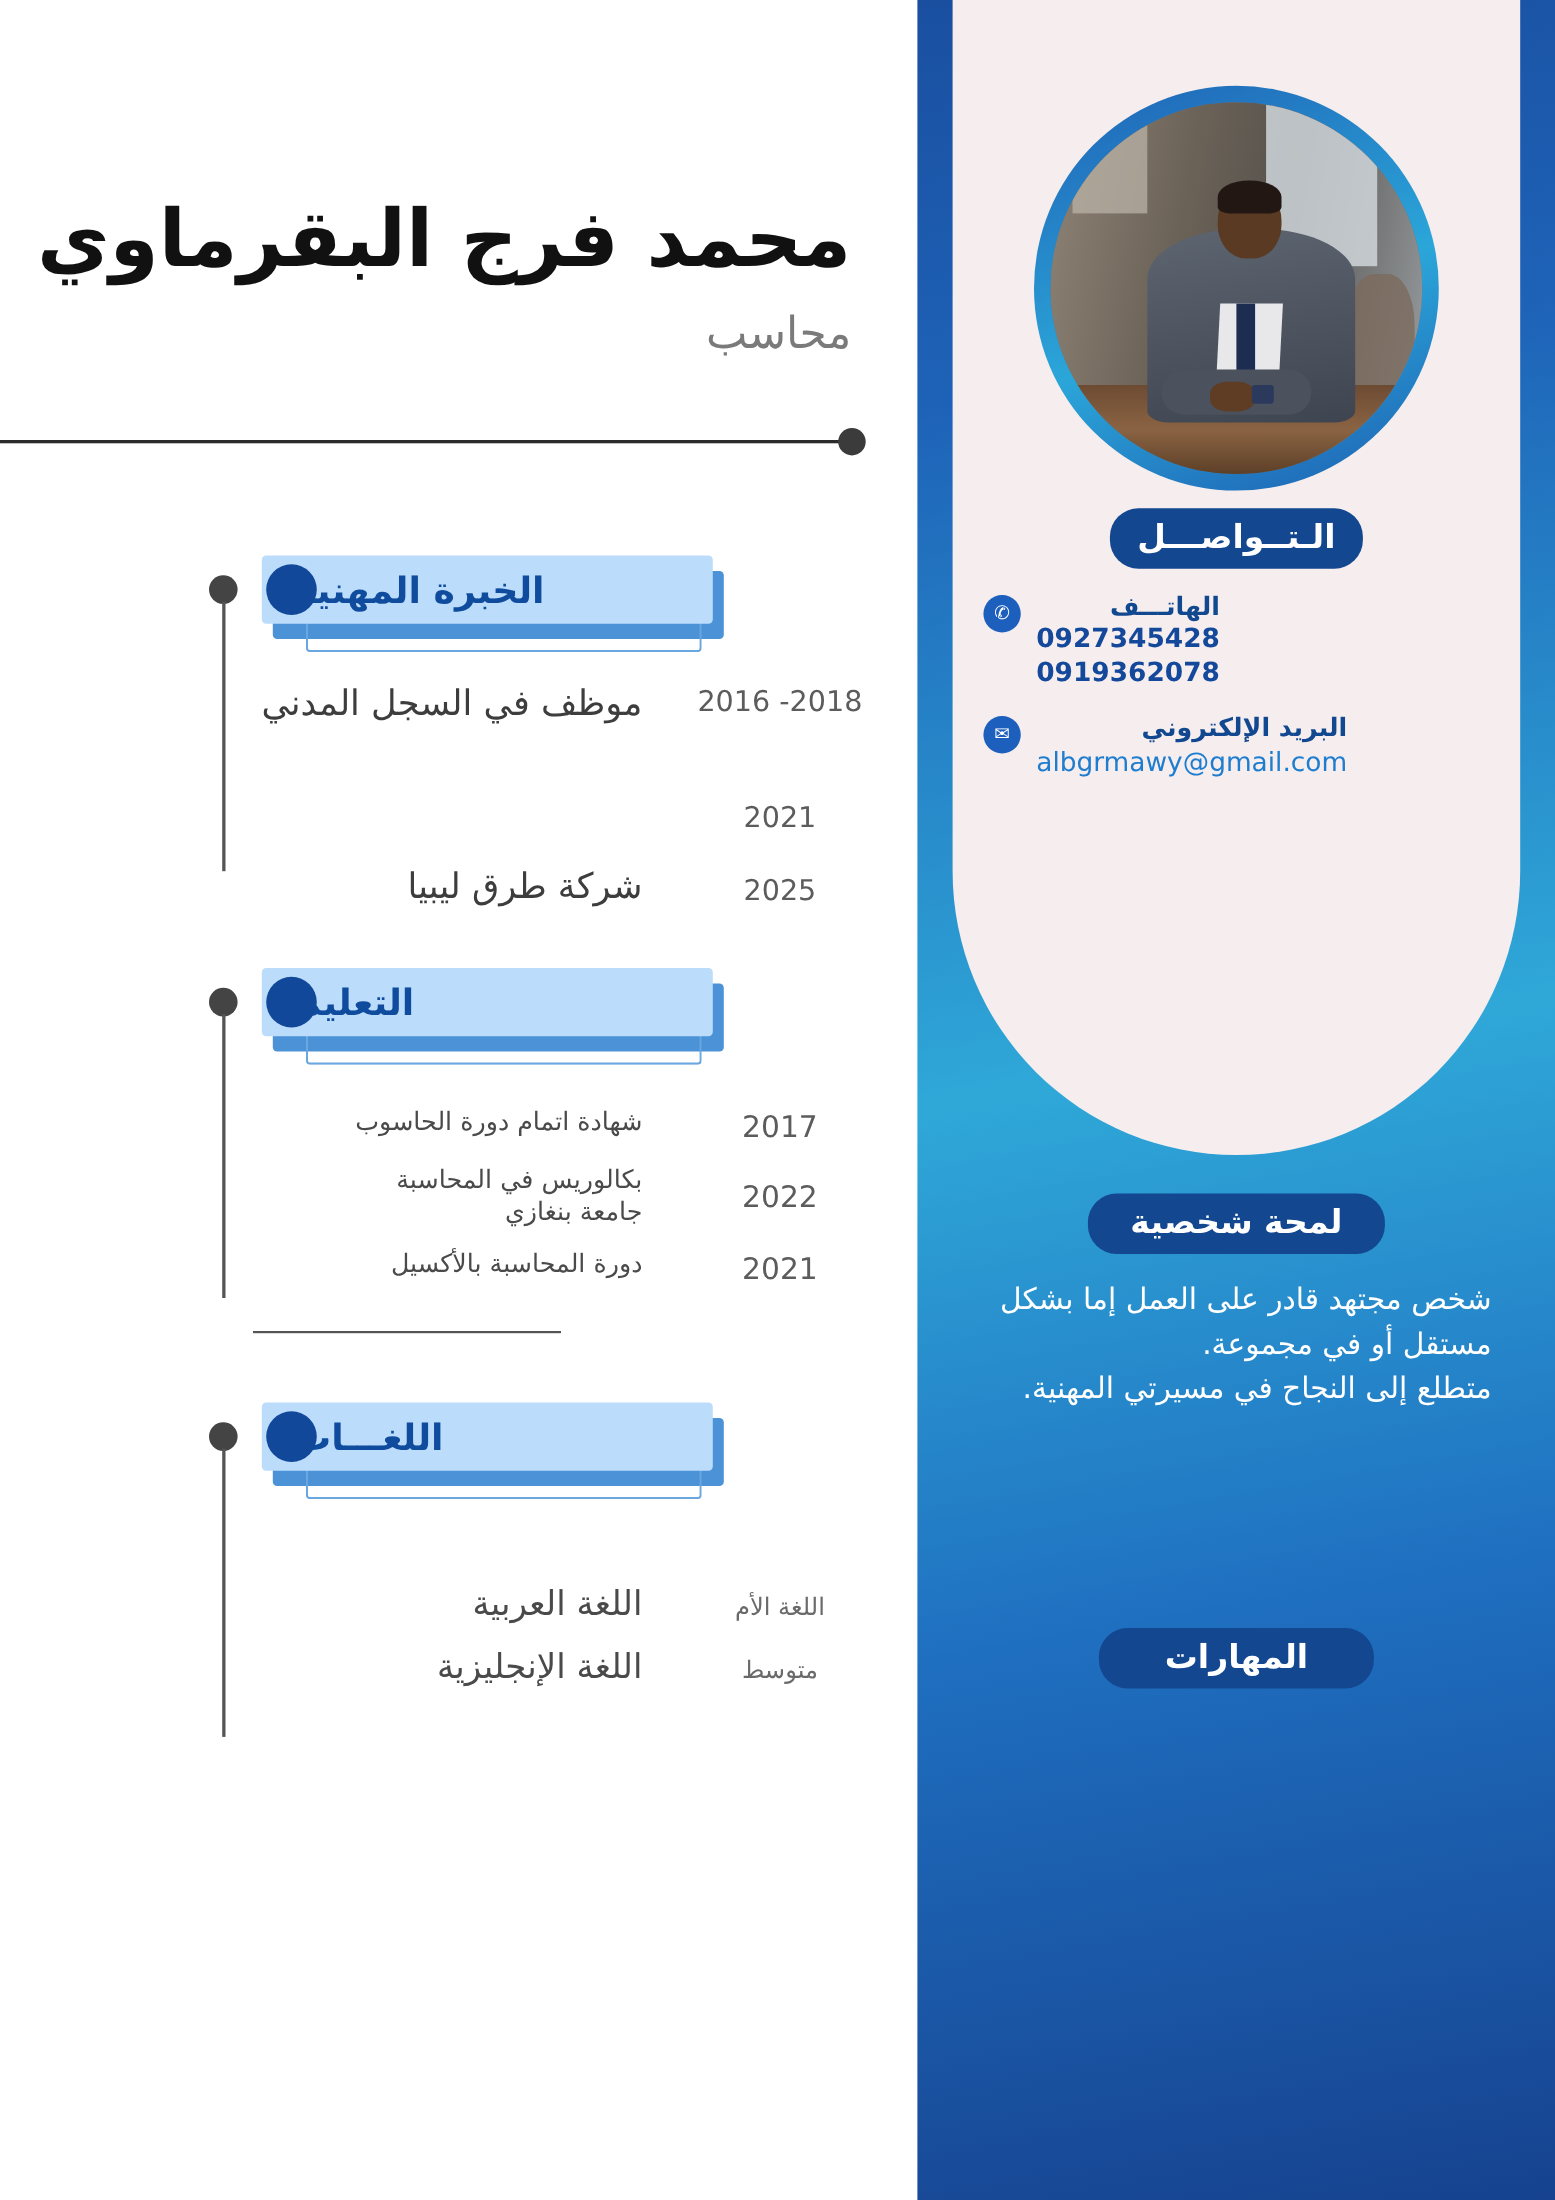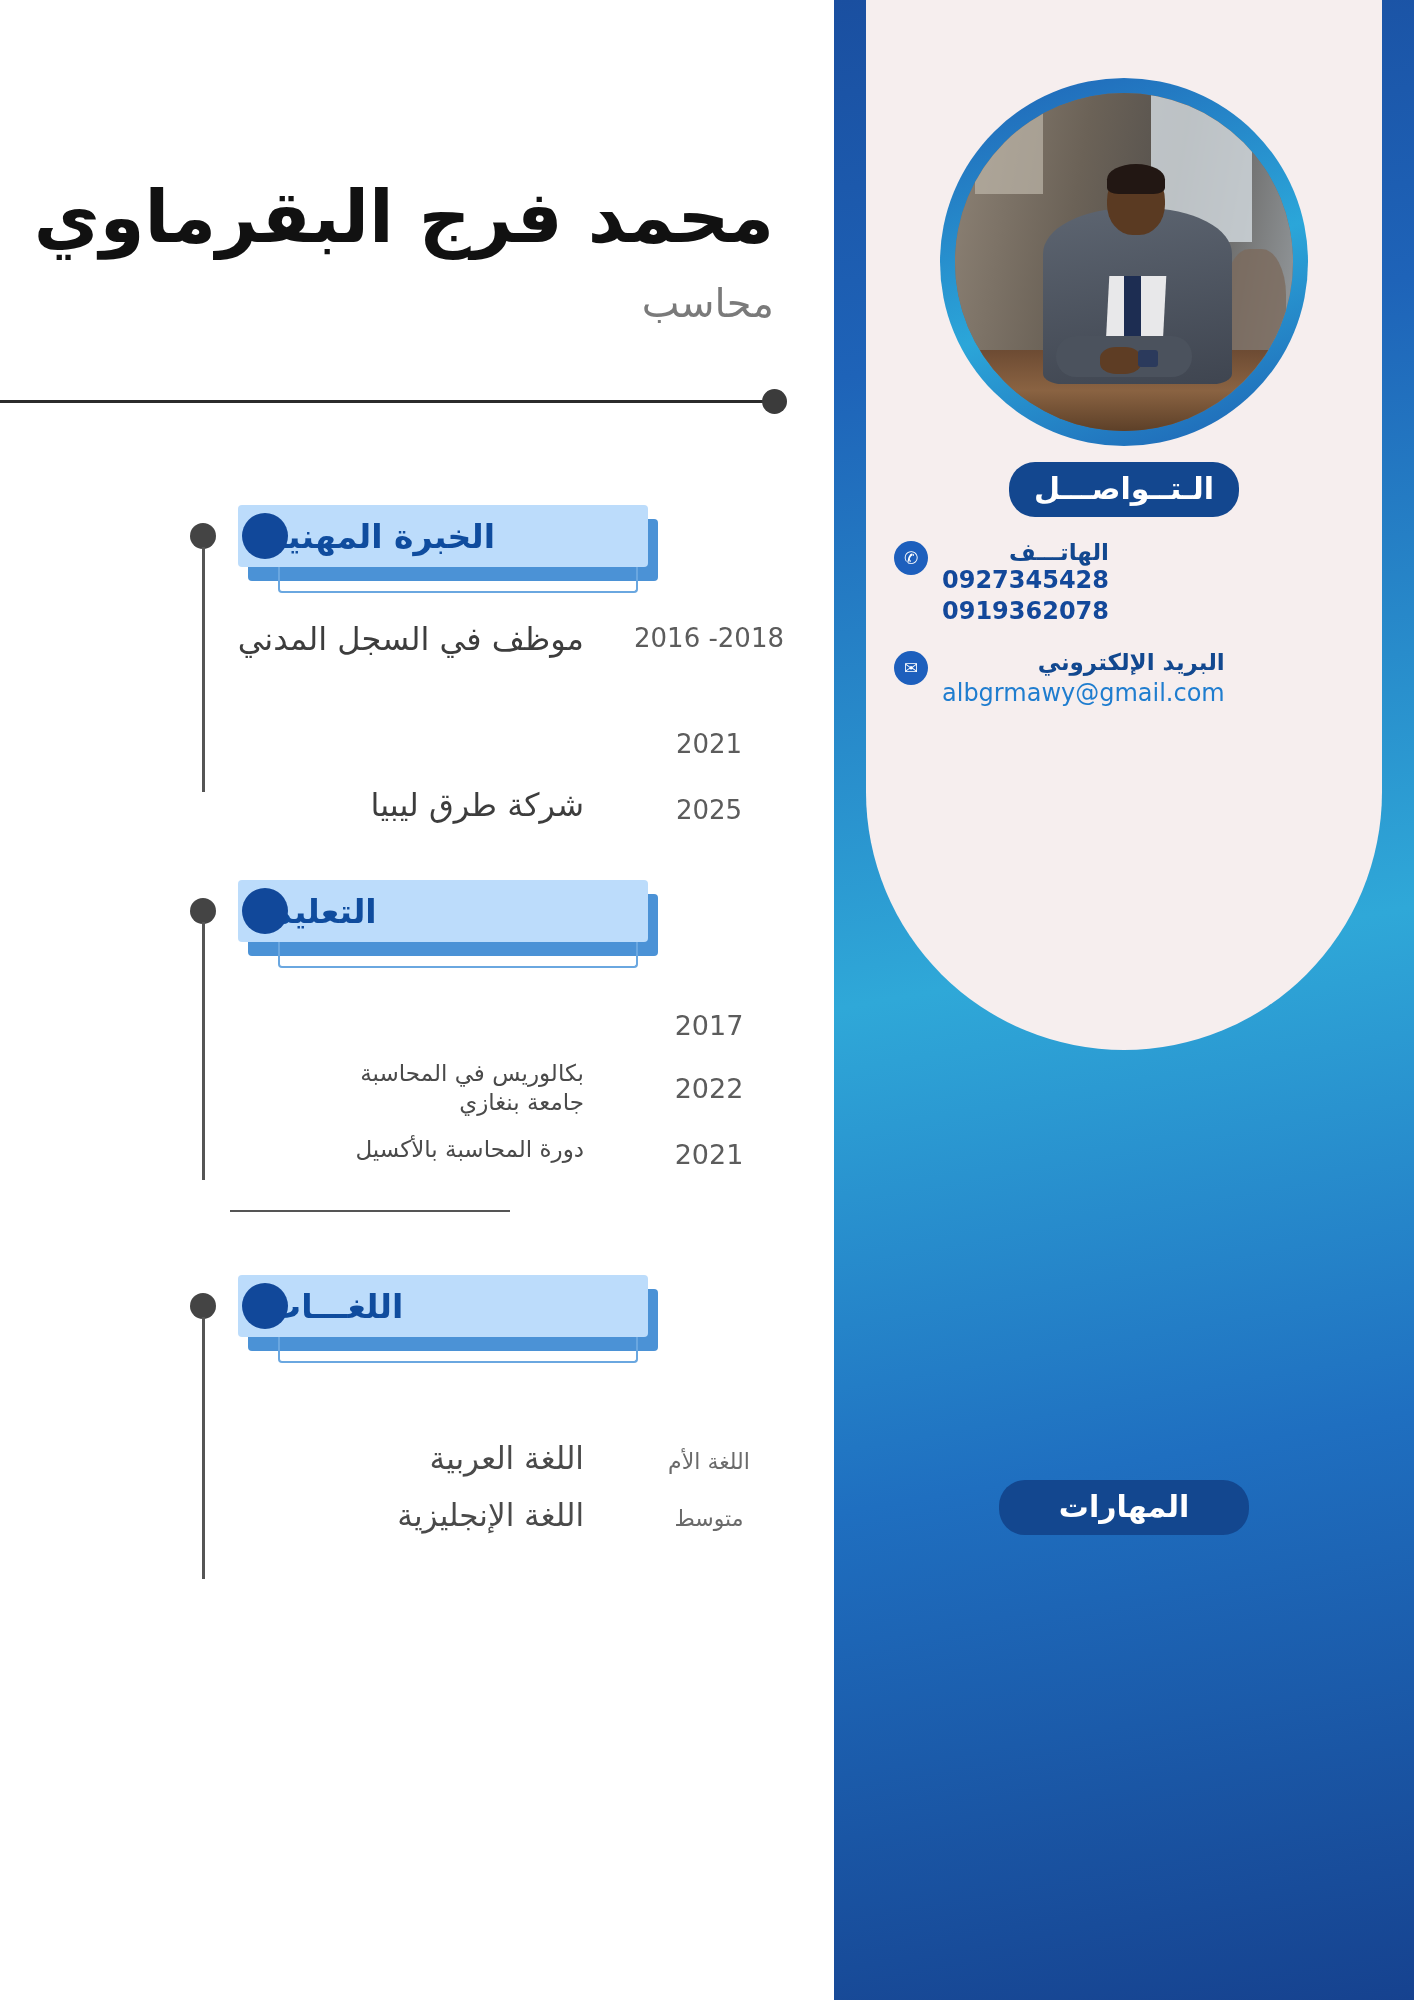--- a/index.html
+++ b/index.html
@@ -294,20 +294,21 @@
         <div class="sec-band">
           <div class="sec-title">التعليم</div>
         </div>
         <div class="sec-bigdot"></div>
         <div class="sec-smalldot"></div>
         <div class="sec-vline" style="height:258px;"></div>
       </div>
       <div class="entries" style="margin-top:30px;">
         <div class="entry">
           <div class="e-date" style="font-size:27px;">2017</div>
+          <div class="e-text small" style="padding-left:240px;">شهادة اتمام دورة الحاسوب</div>
         </div>
         <div class="entry" style="margin-top:10px;">
           <div class="e-date" style="font-size:27px;padding-top:14px;">2022</div>
           <div class="e-text small" style="padding-left:240px;white-space:pre-line;">بكالوريس في المحاسبة
 جامعة بنغازي</div>
         </div>
         <div class="entry" style="margin-top:18px;">
           <div class="e-date" style="font-size:27px;">2021</div>
           <div class="e-text small" style="padding-left:240px;">دورة المحاسبة بالأكسيل</div>
         </div>
@@ -377,20 +378,25 @@
           <div class="c-row" style="margin-top:22px;">
             <div class="c-text">
               <div class="c-label">البريد الإلكتروني</div>
               <div class="c-mail">albgrmawy@gmail.com</div>
             </div>
             <div class="c-icon">✉</div>
           </div>
         </div>
       </div>
 
+      <div class="profile-block">
+        <div class="pill pill-profile">لمحة شخصية</div>
+        <div class="profile-text" style="white-space:pre-line;">شخص مجتهد قادر على العمل إما بشكل مستقل أو في مجموعة.
+متطلع إلى النجاح في مسيرتي المهنية.</div>
+      </div>
 
       <div class="skills-block">
         <div class="pill pill-skills">المهارات</div>
       </div>
 
     </div>
   </div>
 
 </div>
 

